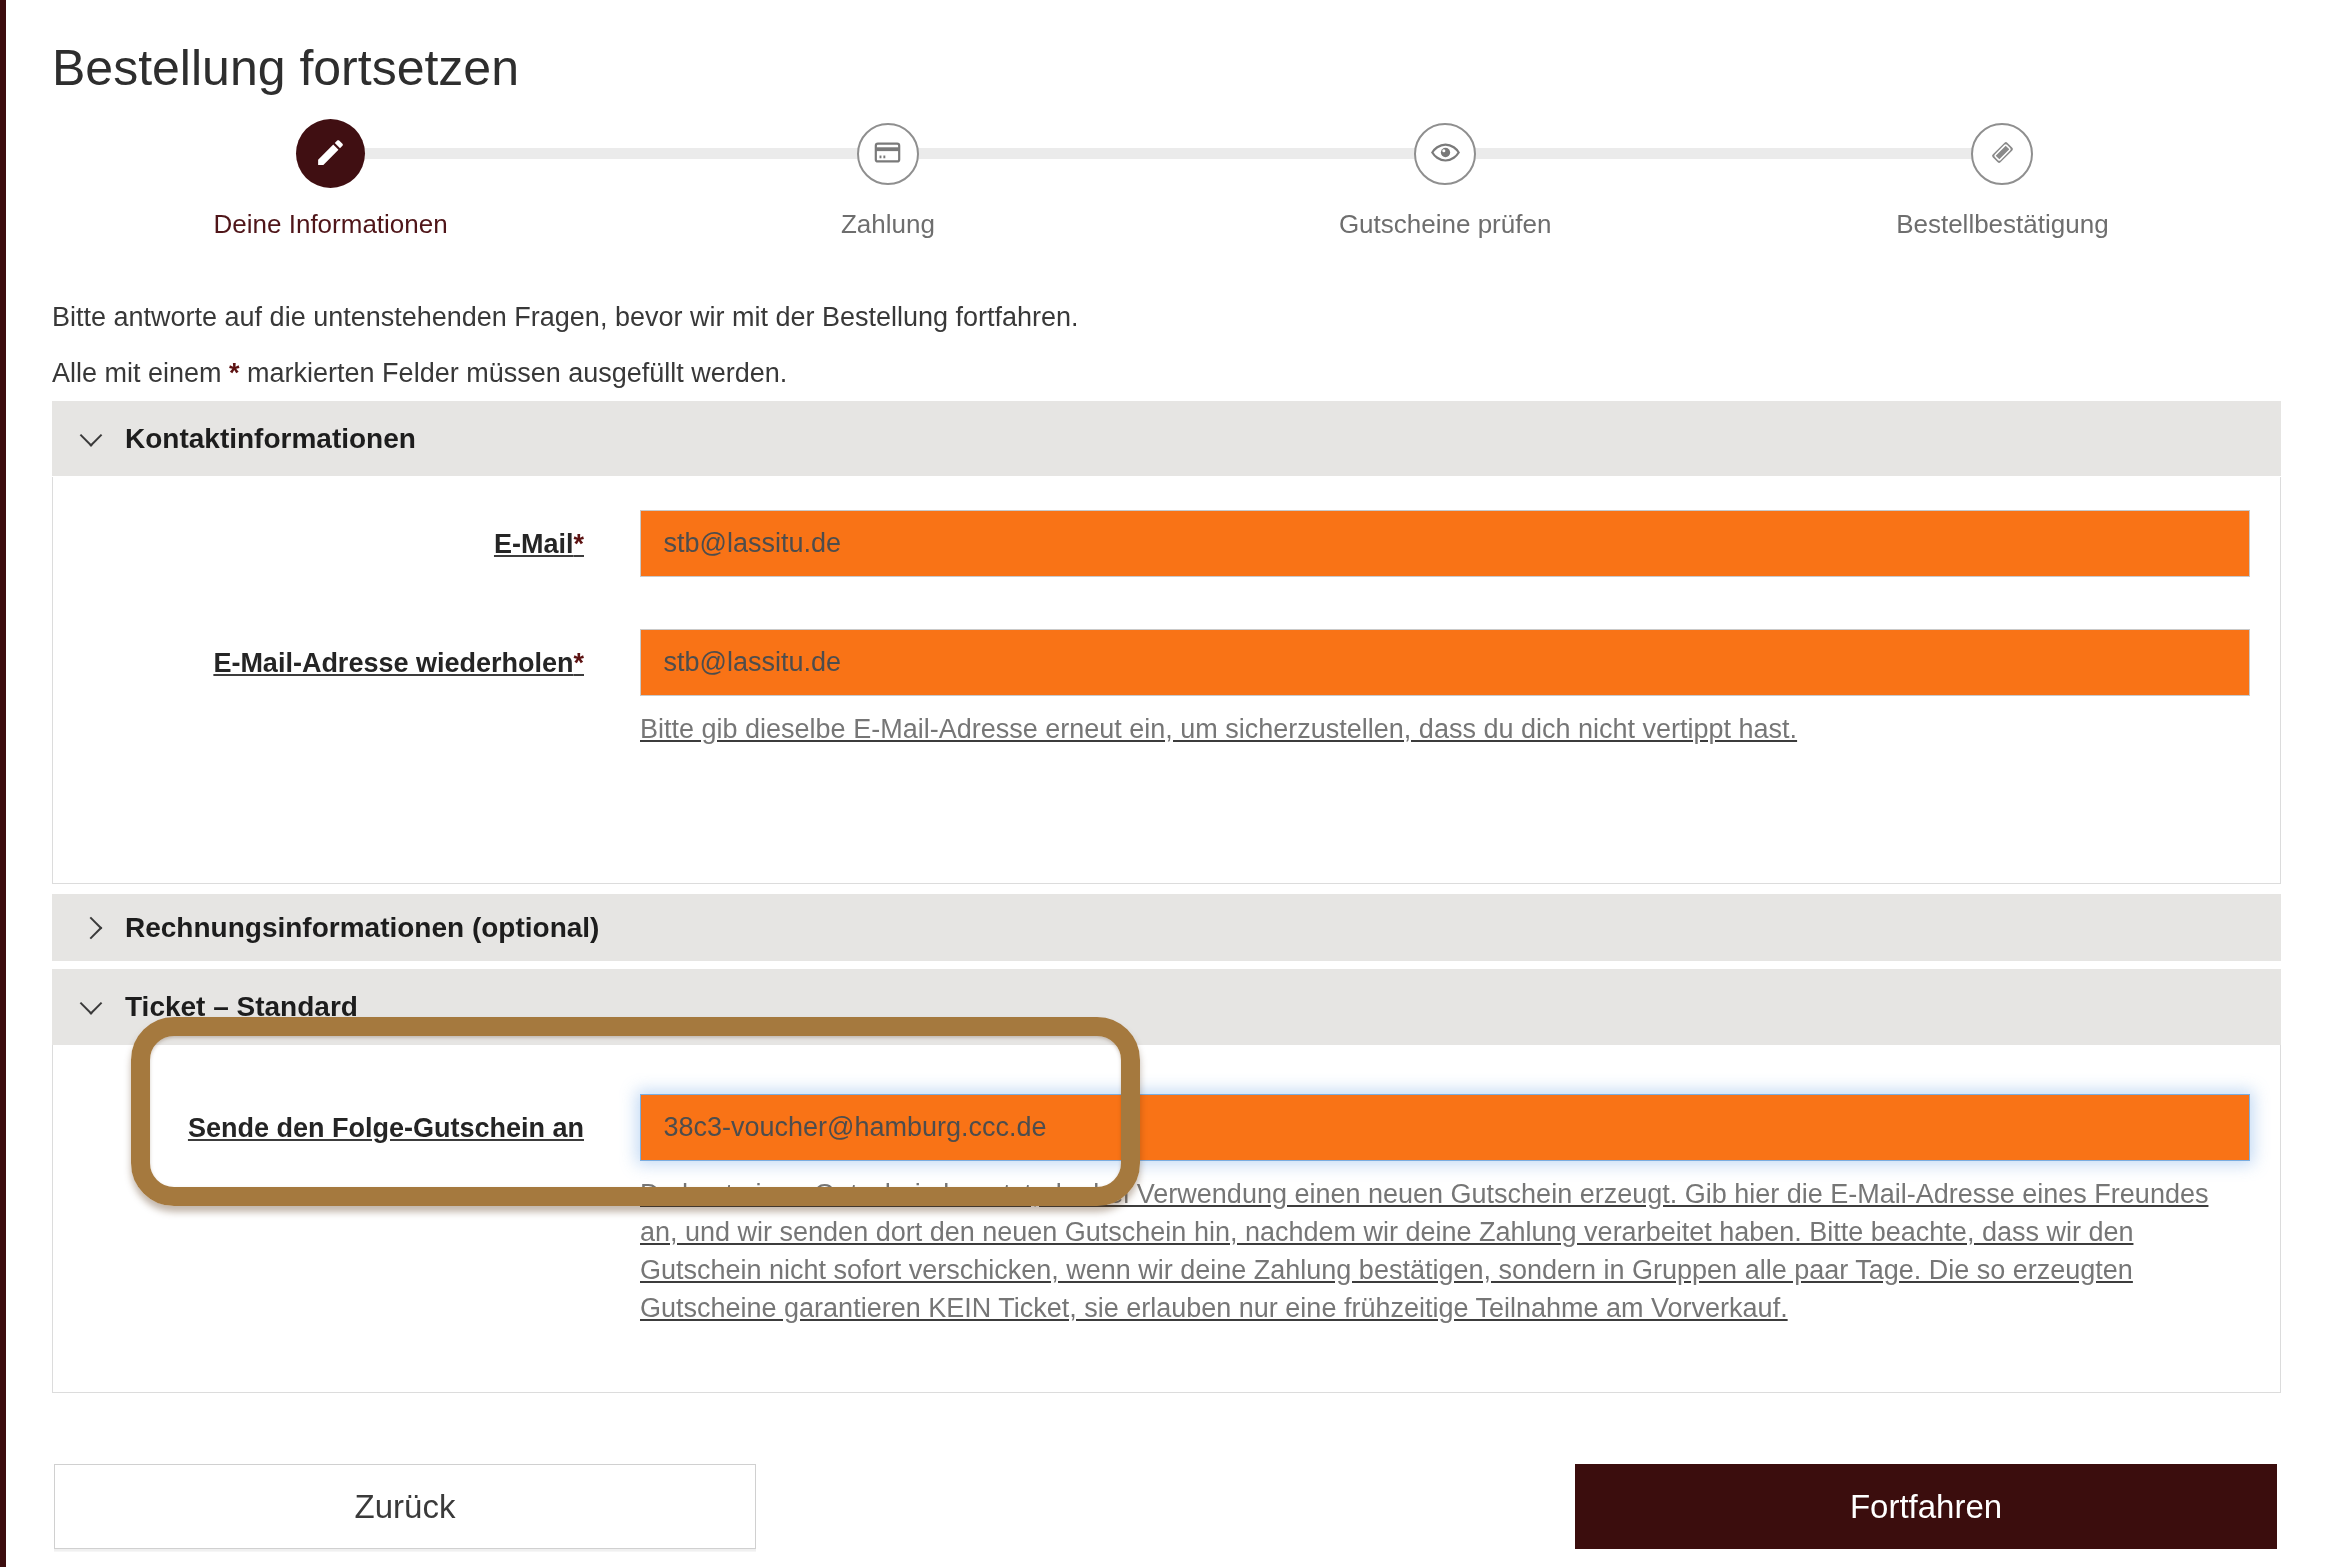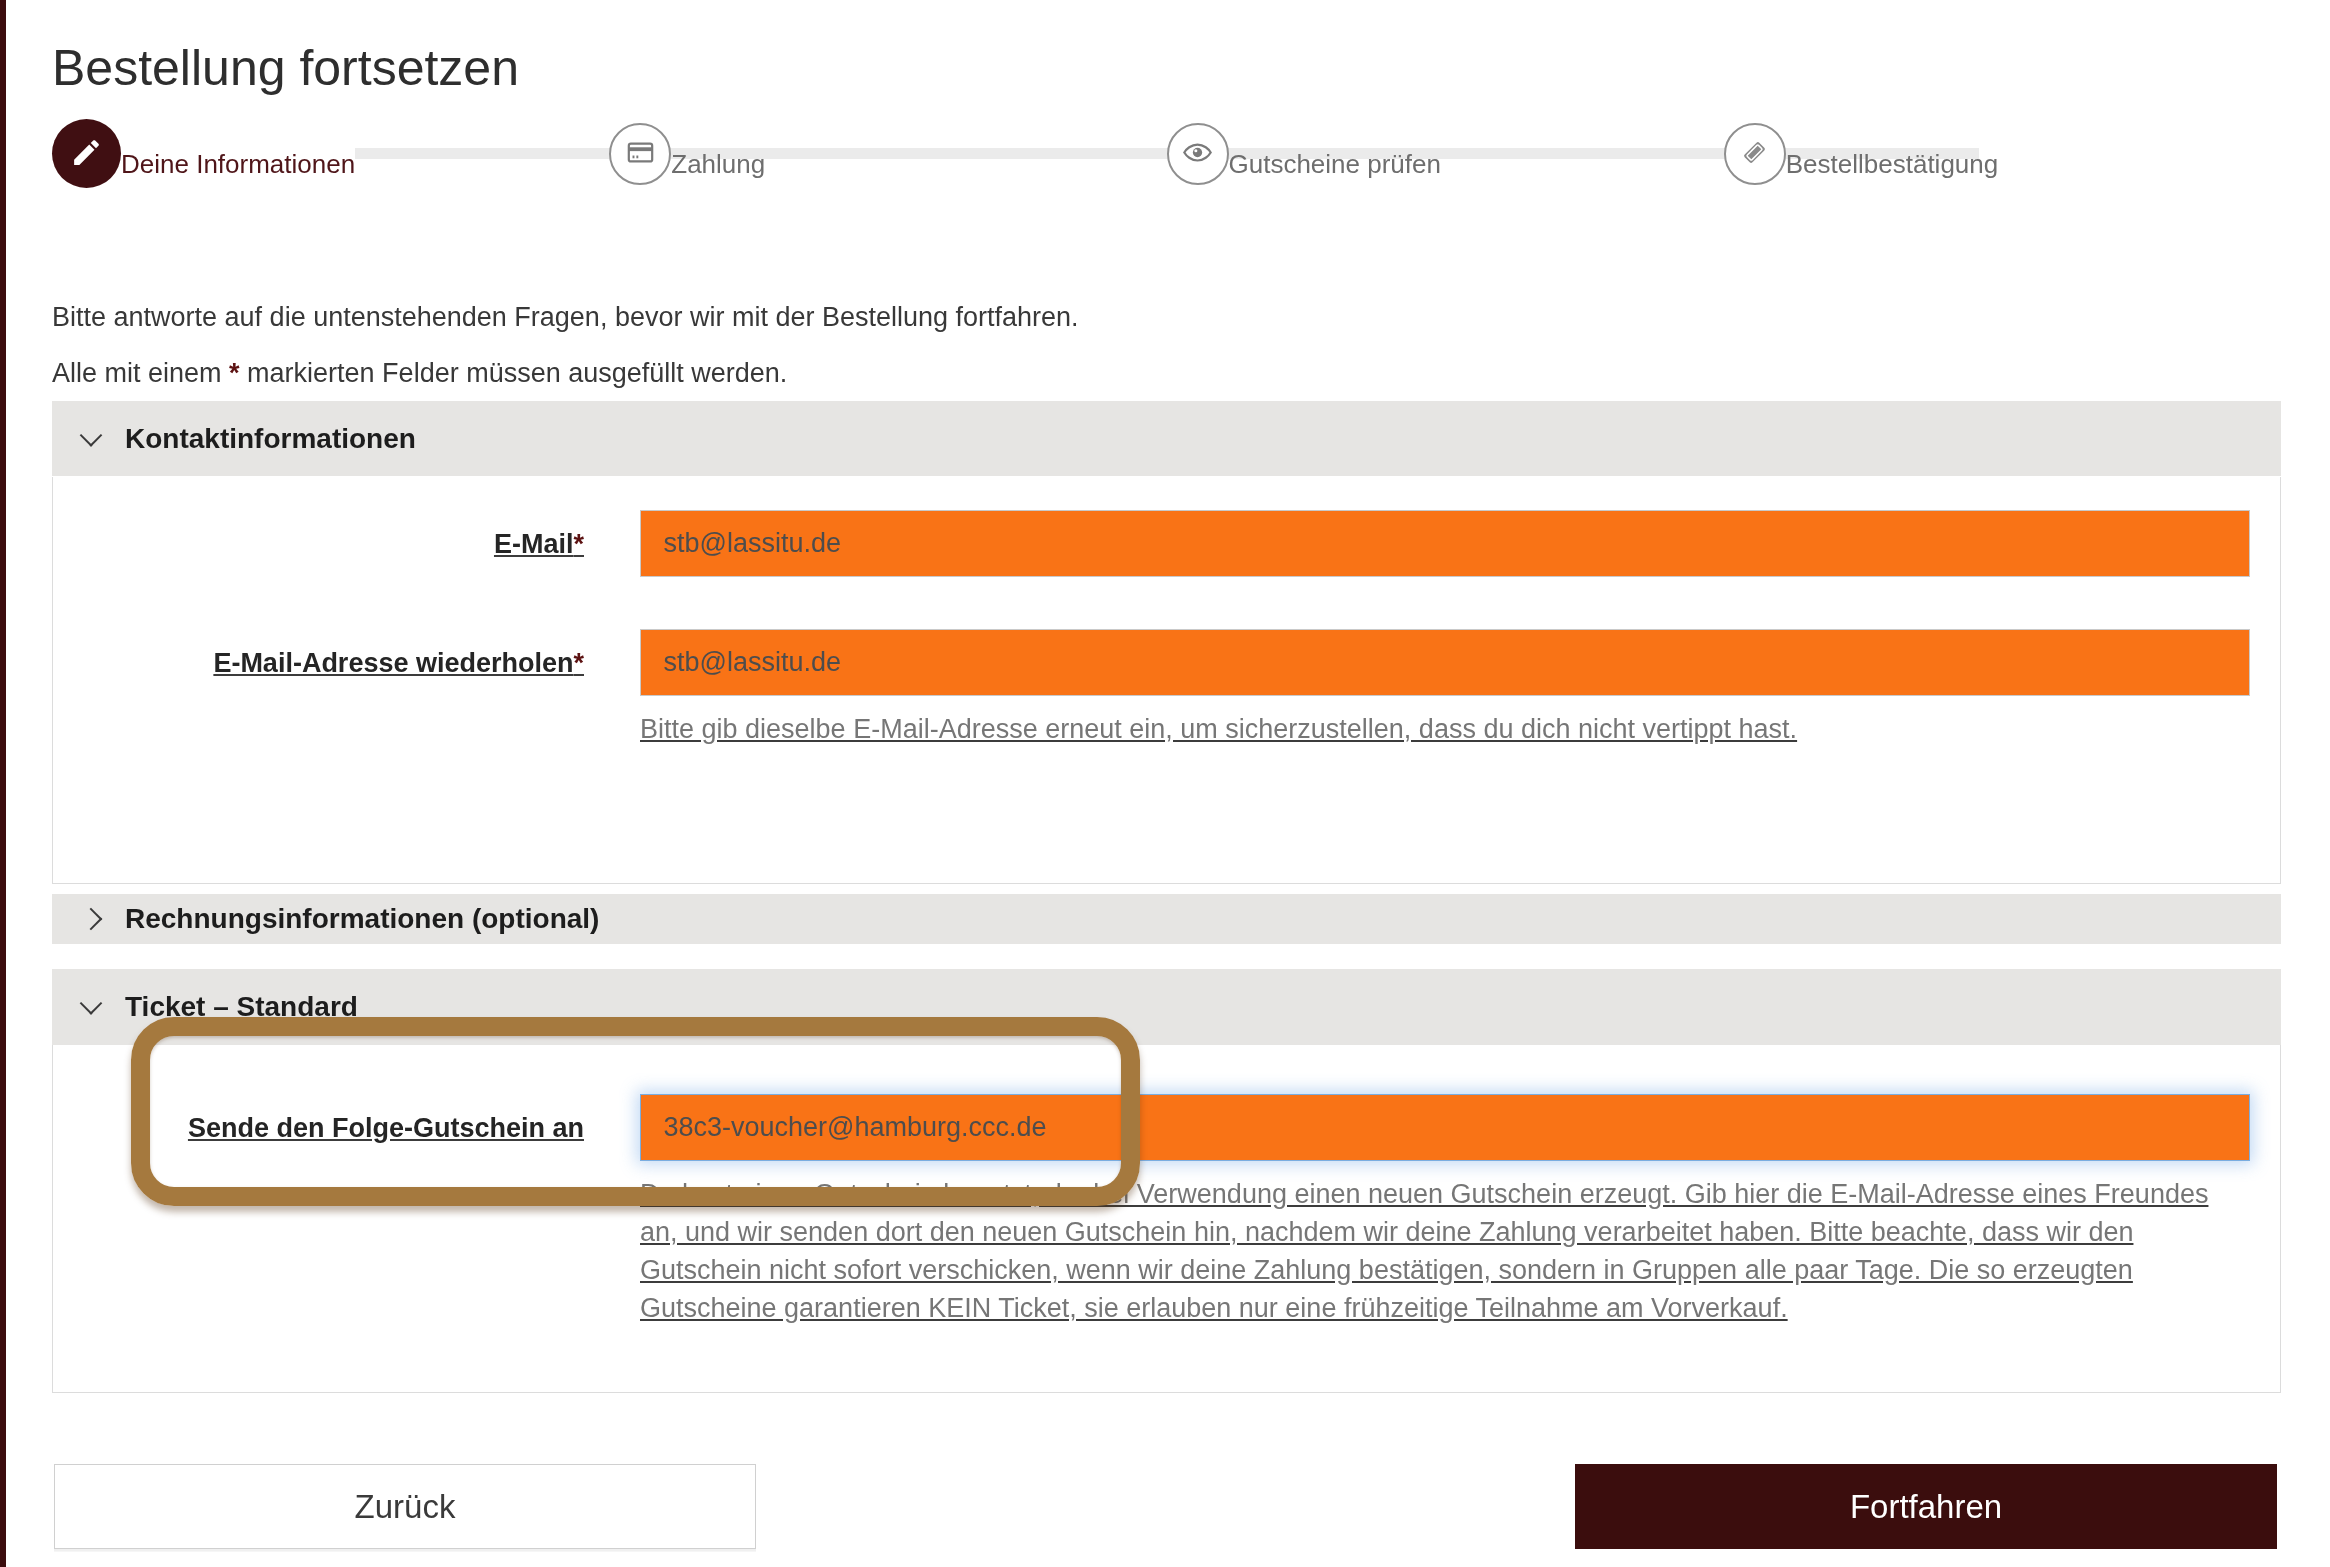--- a/index.html
+++ b/index.html
@@ -5,21 +5,21 @@
   html,body{margin:0;padding:0;background:#ffffff;}
   body{width:2330px;height:1567px;position:relative;overflow:hidden;
        font-family:"Liberation Sans","DejaVu Sans",sans-serif;color:#3c3c3c;}
   .left-strip{position:absolute;left:0;top:0;width:6px;height:1567px;background:#3c0d0e;}
 
   .page-title{position:absolute;left:52px;top:5.2px;font-size:50px;font-weight:400;color:#2e2e2e;}
 
   
   .connector{position:absolute;left:355px;top:148px;width:1624px;height:11.2px;background:#ebebeb;z-index:0;}
   .stepper{position:absolute;left:52px;top:119px;width:2229px;display:flex;z-index:1;}
-  .step{flex:1;display:flex;flex-direction:row;align-items:center;}
+  .step{flex:1;display:flex;flex-direction:column;align-items:center;}
   .circle-slot{height:69px;display:flex;align-items:center;justify-content:center;}
   .circle{border-radius:50%;display:flex;align-items:center;justify-content:center;box-sizing:border-box;}
   .circle.active{width:69px;height:69px;background:#400f12;}
   .circle.upcoming{width:62px;height:62px;background:#ffffff;border:2.6px solid #8f8f8f;}
   .circle svg{width:33px;height:33px;}
   .step-label{margin-top:21px;font-size:26px;color:#6e6e6e;}
   .step.active .step-label{color:#4f1519;}
 
   .intro{position:absolute;left:52px;font-size:27px;color:#383838;}
   .intro.l1{top:275px;}
@@ -136,21 +136,21 @@
   </div>
   <div class="row" style="margin-top:52px;">
     <div class="lbl"><span>E-Mail-Adresse wiederholen</span><span class="req-star">*</span></div>
     <div class="ctrl">
       <input class="txt-input" type="text" value="stb@lassitu.de" style="">
       <div class="help">Bitte gib dieselbe E-Mail-Adresse erneut ein, um sicherzustellen, dass du dich nicht vertippt hast.</div>
     </div>
   </div>
 </div>
 
-<div class="bar" style="top:894px;height:50px;">
+<div class="bar" style="top:894px;height:67px;">
   <span class="chev right"></span>
   <span class="bar-title">Rechnungsinformationen (optional)</span>
 </div>
 
 <div class="bar" style="top:969px;height:76px;">
   <span class="chev down"></span>
   <span class="bar-title">Ticket – Standard</span>
 </div>
 
 <div class="panel" style="top:1045px;height:348px;padding-top:49px;">

